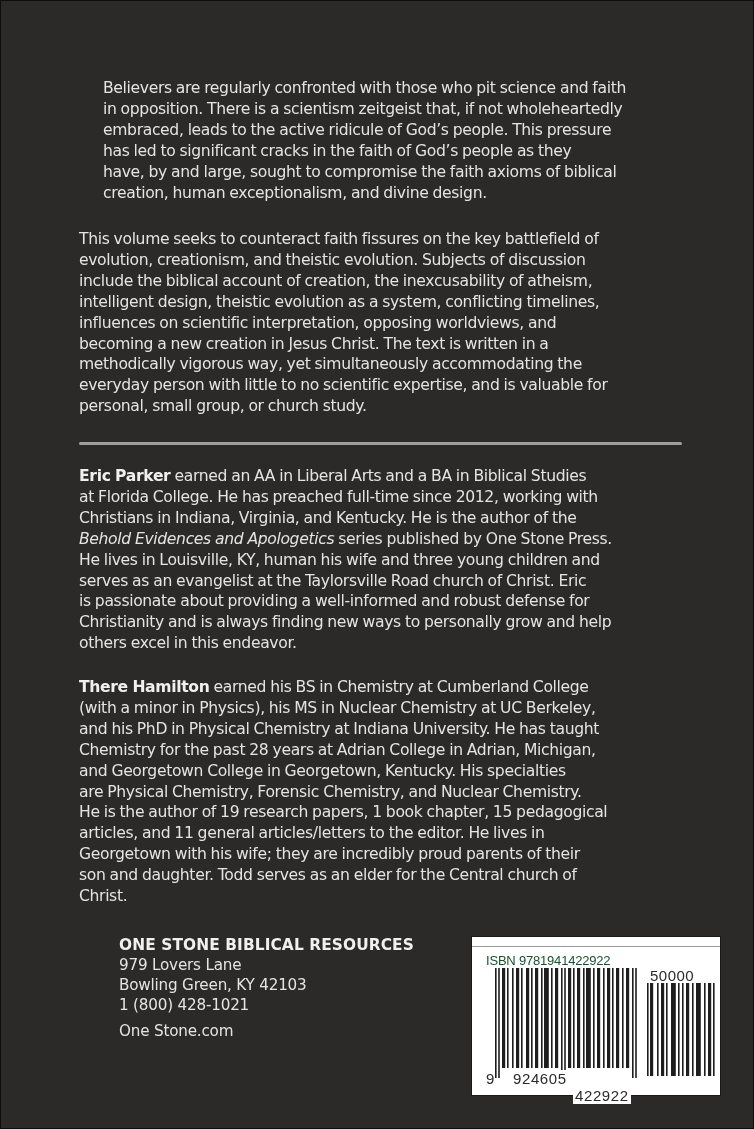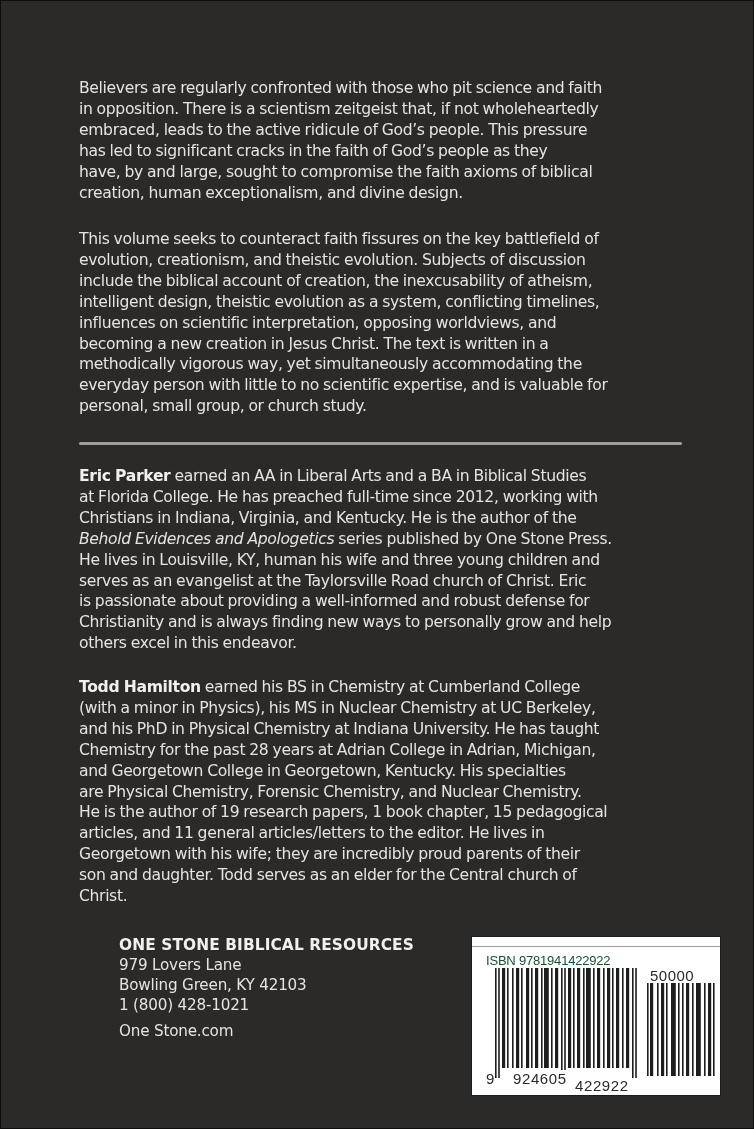--- a/index.html
+++ b/index.html
@@ -24,21 +24,21 @@
     .text-block {
       position: absolute;
       left: 78px;
       width: 610px;
       font-size: 15.6px;
       line-height: 20.9px;
       letter-spacing: -0.35px;
       word-spacing: -0.5px;
       color: #e6e4e1;
     }
-    .para-1 { top: 77px; }
+    .para-1 { top: 77px; margin-left: 24px; }
     .para-2 { top: 228px; }
     .bio-1 { top: 465px; }
     .bio-2 { top: 676px; }
     .line {
       display: block;
       white-space: nowrap;
     }
     .bold { font-weight: bold; color: #f2f0ed; }
     .ital { font-style: italic; }
     .divider {
@@ -132,21 +132,21 @@
       top: 133px;
       font-size: 15px;
       letter-spacing: 0.6px;
       color: #2a2a2a;
       background: #fff;
       padding: 0 2px;
     }
     .digit-right {
       position: absolute;
       left: 101px;
-      top: 140px;
+      top: 150px;
       font-size: 15px;
       letter-spacing: 0.6px;
       color: #2a2a2a;
       background: #fff;
       padding: 0 2px;
     }
   </style>
 </head>
 <body>
 
@@ -181,21 +181,21 @@
     <span class="line">Christians in Indiana, Virginia, and Kentucky. He is the author of the</span>
     <span class="line"><span class="ital">Behold Evidences and Apologetics</span><span> series published by One Stone Press.</span></span>
     <span class="line">He lives in Louisville, KY, human his wife and three young children and</span>
     <span class="line">serves as an evangelist at the Taylorsville Road church of Christ. Eric</span>
     <span class="line">is passionate about providing a well-informed and robust defense for</span>
     <span class="line">Christianity and is always finding new ways to personally grow and help</span>
     <span class="line">others excel in this endeavor.</span>
   </div>
 
   <div class="text-block bio-2">
-    <span class="line"><span class="bold">Todd Hamilton</span><span> earned his BS in Chemistry at Cumberland College</span></span>
+    <span class="line"><span class="bold">There Hamilton</span><span> earned his BS in Chemistry at Cumberland College</span></span>
     <span class="line">(with a minor in Physics), his MS in Nuclear Chemistry at UC Berkeley,</span>
     <span class="line">and his PhD in Physical Chemistry at Indiana University. He has taught</span>
     <span class="line">Chemistry for the past 28 years at Adrian College in Adrian, Michigan,</span>
     <span class="line">and Georgetown College in Georgetown, Kentucky. His specialties</span>
     <span class="line">are Physical Chemistry, Forensic Chemistry, and Nuclear Chemistry.</span>
     <span class="line">He is the author of 19 research papers, 1 book chapter, 15 pedagogical</span>
     <span class="line">articles, and 11 general articles/letters to the editor. He lives in</span>
     <span class="line">Georgetown with his wife; they are incredibly proud parents of their</span>
     <span class="line">son and daughter. Todd serves as an elder for the Central church of</span>
     <span class="line">Christ.</span>

